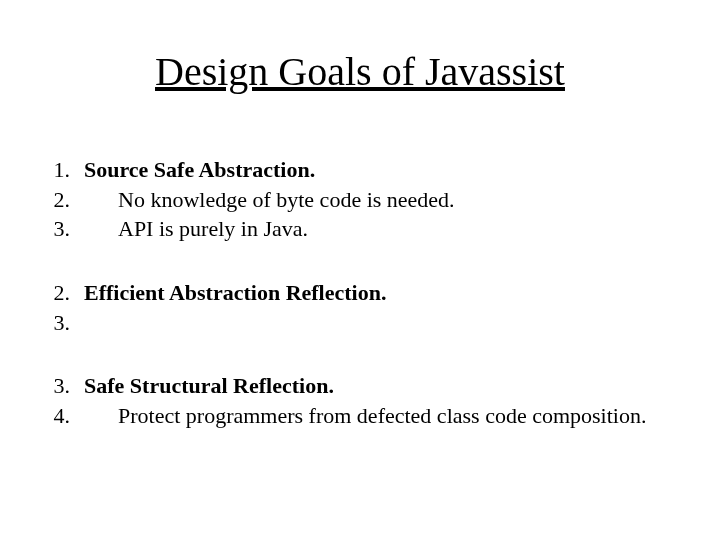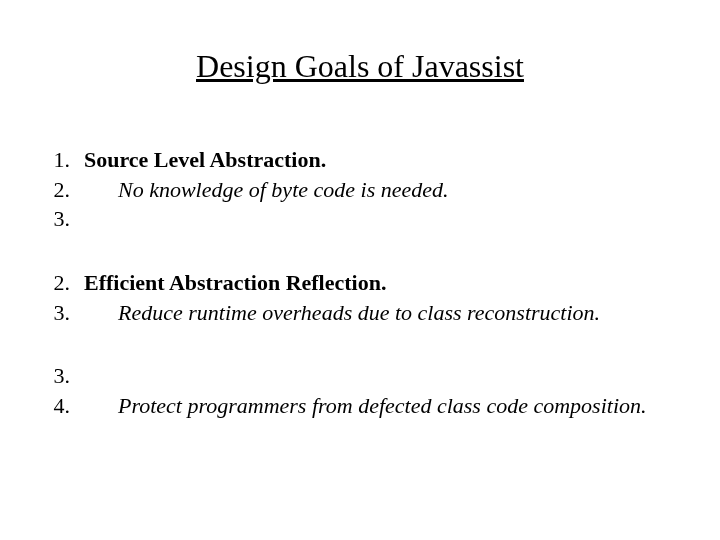--- a/index.html
+++ b/index.html
@@ -11,21 +11,21 @@
     font-family: "Times New Roman", Times, serif;
     color: #000;
   }
   .slide {
     width: 720px;
     height: 540px;
     box-sizing: border-box;
     padding: 48px 36px 36px 36px;
   }
   .title {
-    font-size: 32px;
+    font-size: 40px;
     text-align: center;
     text-decoration: underline;
     margin: 0 0 60px 0;
     font-weight: normal;
   }
   .block {
     margin: 0 0 34px 0;
     font-size: 22px;
     line-height: 1.35;
   }
@@ -36,59 +36,59 @@
   .num {
     width: 34px;
     flex: 0 0 34px;
     text-align: right;
     padding-right: 14px;
   }
   .lead {
     font-weight: bold;
   }
   .sub {
-    font-style: italic;
     padding-left: 34px;
   }
 </style>
 </head>
 <body>
 
 <div class="slide">
 
   <h1 class="title">Design Goals of Javassist</h1>
 
   <div class="block">
     <div class="row">
       <span class="num">1.</span>
-      <span class="lead">Source Level Abstraction.</span>
+      <span class="lead">Source Safe Abstraction.</span>
     </div>
     <div class="row">
       <span class="num">2.</span>
       <span class="sub">No knowledge of byte code is needed.</span>
     </div>
     <div class="row">
       <span class="num">3.</span>
+      <span class="sub">API is purely in Java.</span>
     </div>
   </div>
 
   <div class="block">
     <div class="row">
       <span class="num">2.</span>
       <span class="lead">Efficient Abstraction Reflection.</span>
     </div>
     <div class="row">
       <span class="num">3.</span>
-      <span class="sub">Reduce runtime overheads due to class reconstruction.</span>
     </div>
   </div>
 
   <div class="block">
     <div class="row">
       <span class="num">3.</span>
+      <span class="lead">Safe Structural Reflection.</span>
     </div>
     <div class="row">
       <span class="num">4.</span>
       <span class="sub">Protect programmers from defected class code composition.</span>
     </div>
   </div>
 
 </div>
 
 </body></html>

